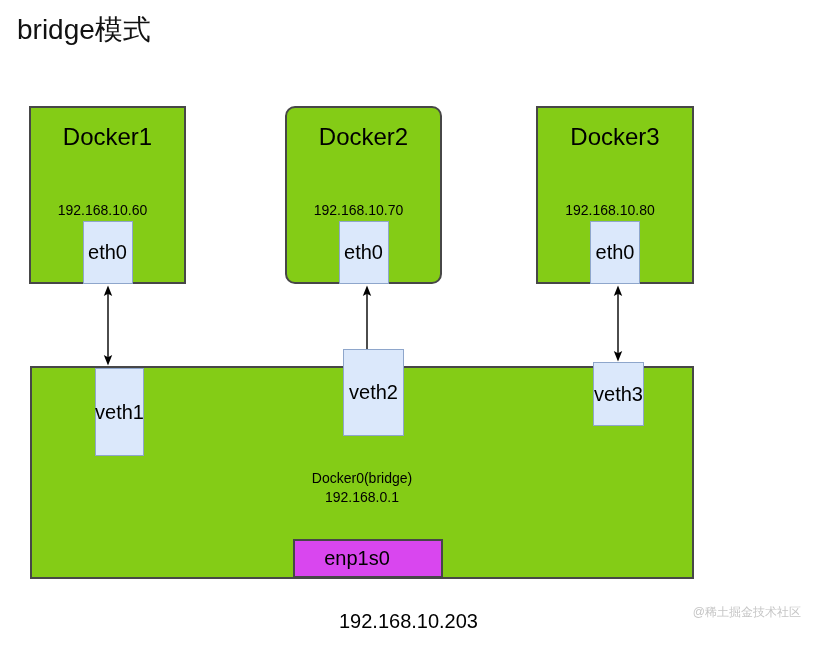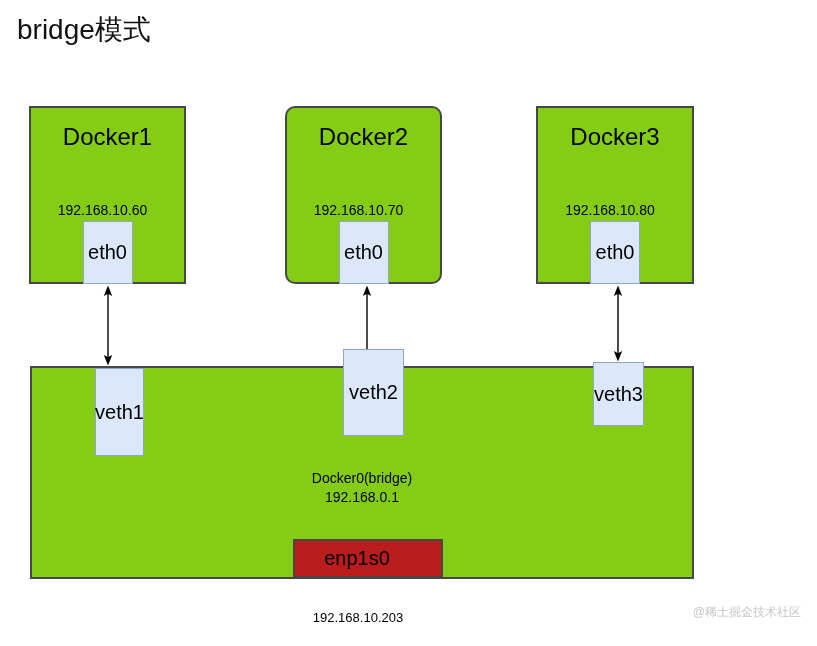--- a/index.html
+++ b/index.html
@@ -32,27 +32,27 @@
   }
   .eth-node { left:50%; transform:translateX(-50%); bottom:-2px; width:50px; height:63px; }
   .arrow { position:absolute; z-index:2; }
   .bridge-box { left:30px; top:366px; width:664px; height:213px; }
   .bridge-label {
     position:absolute; left:30px; top:469px; width:664px; text-align:center;
     font-size:14px; line-height:19px; z-index:4;
   }
   .nic-box {
     position:absolute; left:293px; top:539px; width:150px; height:39px;
-    background:#b91c1c; border:2px solid var(--box-border); box-sizing:border-box;
+    background:#d946ef; border:2px solid var(--box-border); box-sizing:border-box;
     display:flex; align-items:center; justify-content:center;
     padding-right:22px; font-size:20px; z-index:4;
   }
   .host-ip {
-    position:absolute; left:238px; top:610px; width:240px; text-align:center;
-    font-size:13px;
+    position:absolute; left:238px; top:610px; width:240px; text-align:right;
+    font-size:20px;
   }
   .watermark {
     position:absolute; right:16px; top:604px; font-size:12px; color:#c6c6c6;
   }
 </style>
 </head>
 <body>
 
 <div class="canvas" style="--node-fill: #dbe8fb; --node-border: #8ea6cb; --box-border: #474747;">
 

